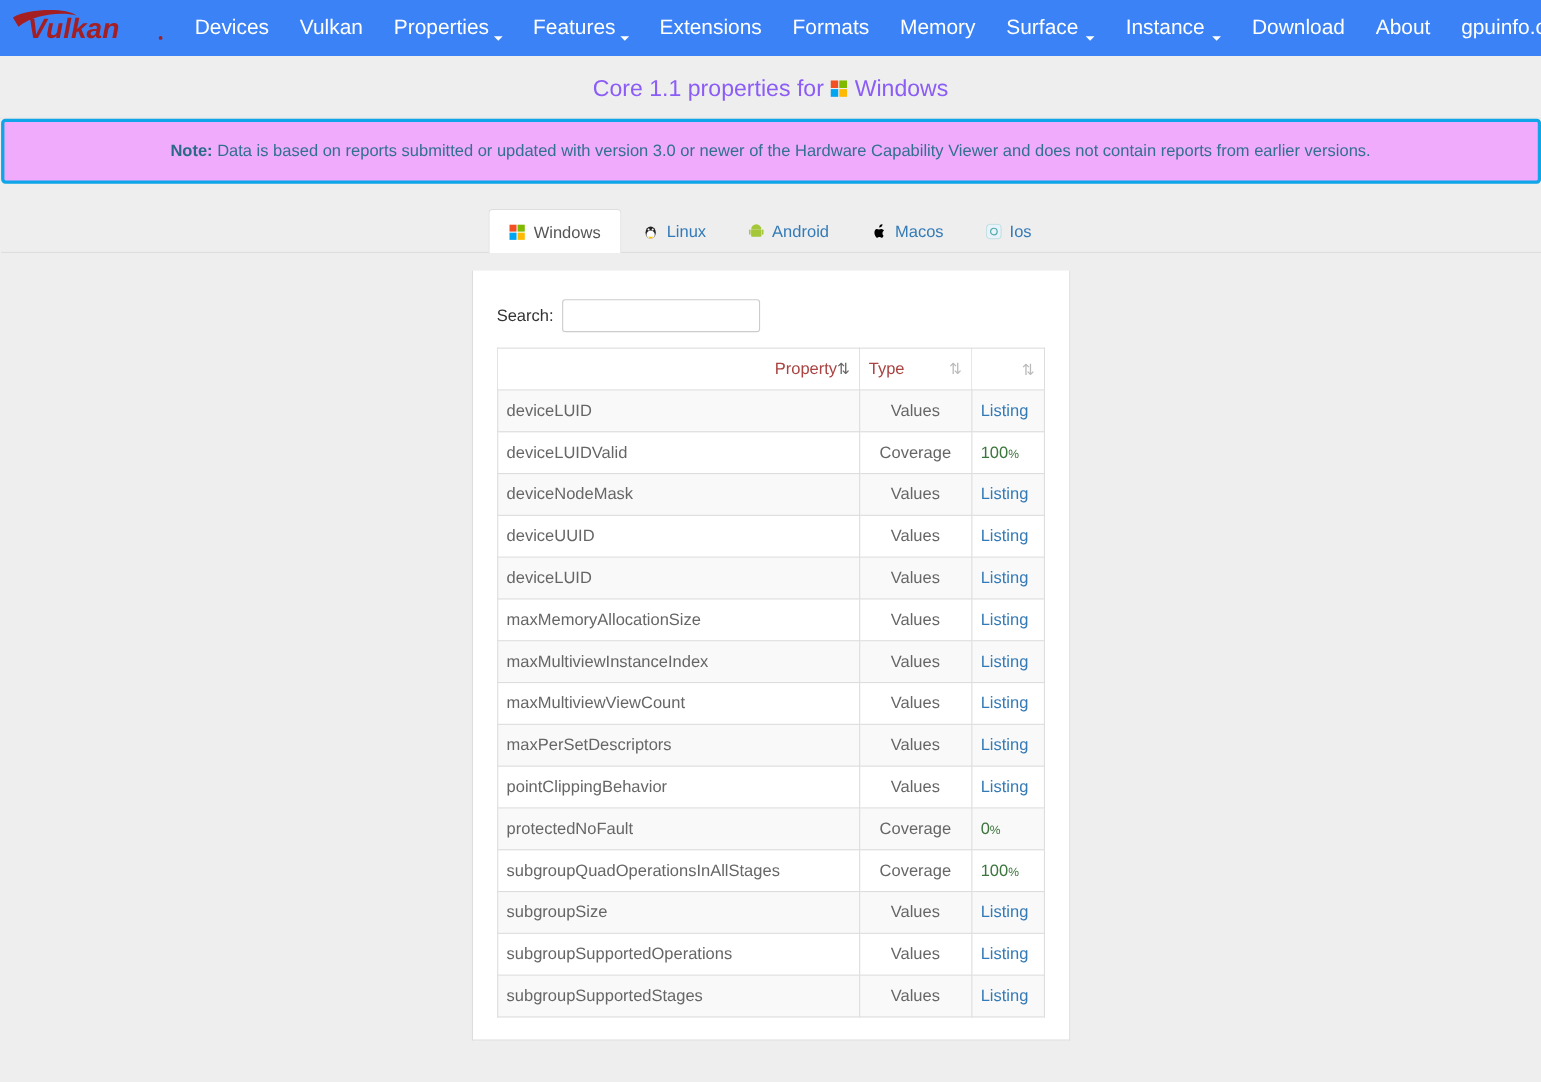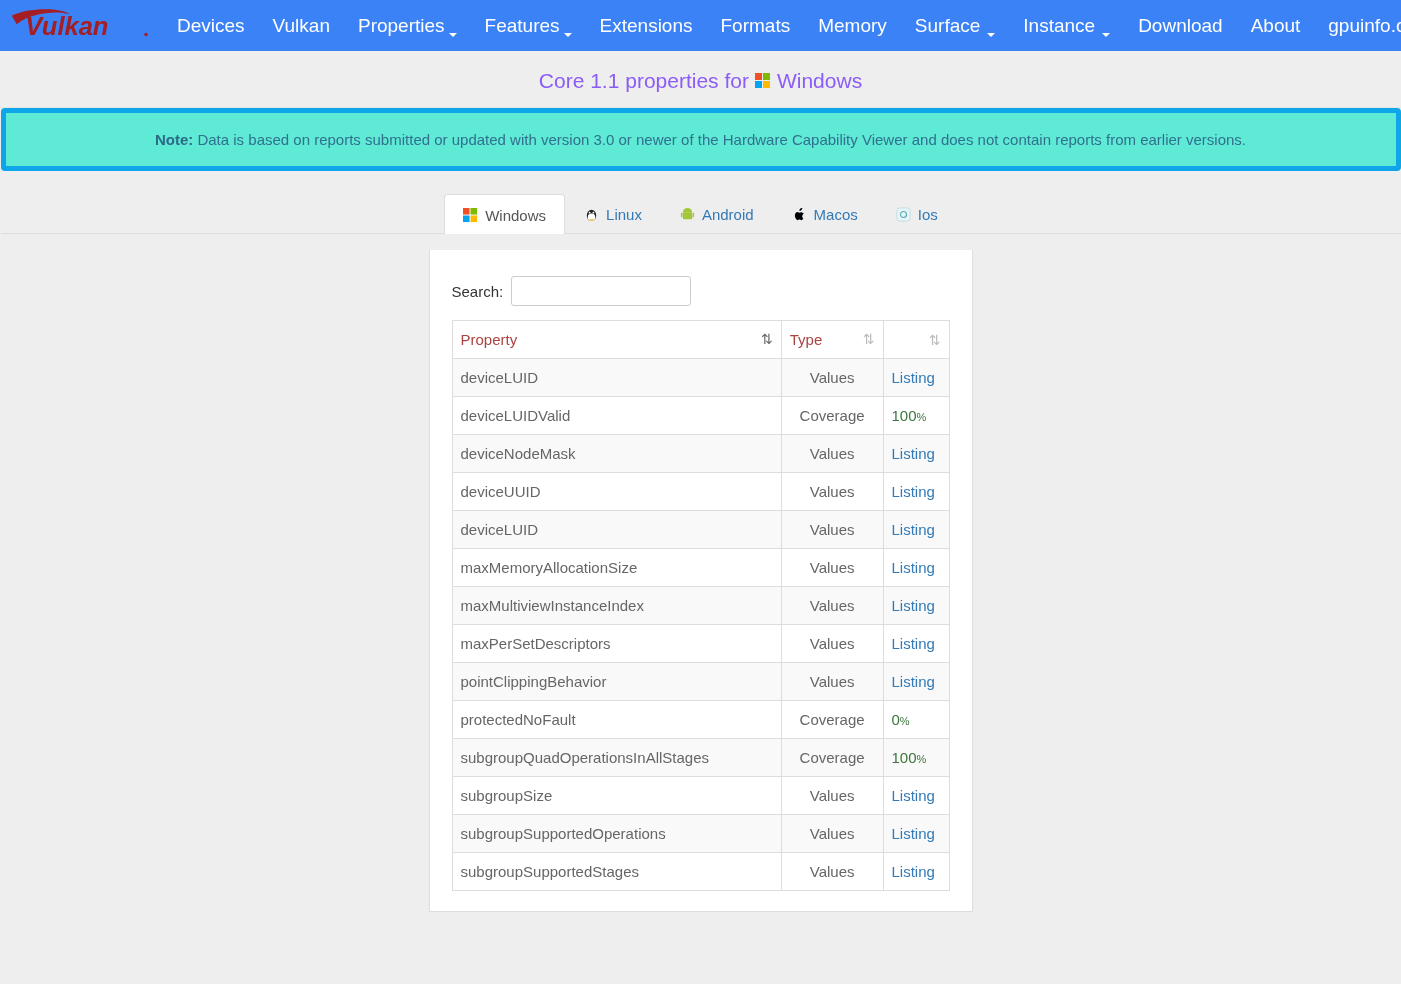--- a/index.html
+++ b/index.html
@@ -6,35 +6,35 @@
   body { font-family: "Segoe UI", Tahoma, Arial, sans-serif; background: #f5f5f5; color: #333; font-size: 15px; }
   .navbar { background: #3b82f6; height: 51px; display: flex; align-items: center; padding: 0 10px; }
   .logo { width: 175px; display: flex; align-items: center; }
   .logo svg { height: 34px; }
   .nav-items { display: flex; flex: 1; }
   .nav-item { color: #fff; font-size: 19px; padding: 15px 14px; cursor: pointer; white-space: nowrap; display:flex; align-items:flex-end; }
   .nav-right { margin-left:auto; display:flex; }
   .caret { margin-left:4px; width:0; height:0; border-left:4px solid transparent; border-right:4px solid transparent; border-top:4px solid #fff; display:inline-block; }
   .page-title { text-align:center; font-size:21px; color:#8b5cf6; padding:18px 0 14px; background:#eee; border-bottom:1px solid #e5e5e5;}
   .page-title .wtitle{ display:inline-flex; align-items:center; gap:6px;}
-  .alert { margin:0; padding:18px 15px; background:#5eead4; border:5px solid #0ea5e9; border-radius:4px; color:#31708f; text-align:center; font-size:15px; }
+  .alert { margin:0; padding:18px 15px; background:#f0abfc; border:3px solid #0ea5e9; border-radius:4px; color:#31708f; text-align:center; font-size:15px; }
   .alert b{ color:#2b6a87;}
   .container { max-width: 1400px; margin:0 auto; }
   .content-wrap{ background:#eee; padding-bottom:60px;}
   .tabs-wrap{ display:flex; justify-content:center; margin-top:22px;}
   .tabs { display:flex; border-bottom:1px solid #ddd; width:100%; justify-content:center;}
   .tabs-inner{ display:flex;}
   .tab { padding:12px 18px 10px; cursor:pointer; color:#337ab7; background:transparent; border:1px solid transparent; border-bottom:none; border-top-left-radius:4px; border-top-right-radius:4px; display:flex; align-items:center; gap:7px; font-size:15px;}
   .tab.active { background:#fff; border-color:#ddd; color:#555; position:relative; top:1px;}
   .panel { width: 544px; background:#fff; margin:16px auto; border:1px solid #ddd; border-top:none; padding:20px 22px;}
   .search-row { margin:6px 0 14px; display:flex; align-items:center; gap:8px; font-size:15px; color:#333;}
   .search-row input{ height:30px; border:1px solid #ccc; border-radius:3px; padding:4px 8px; width:180px; }
   table { width:100%; border-collapse:collapse; border:1px solid #ddd;}
   th,td{ padding:10px 8px; border:1px solid #ddd; font-size:15px; }
-  th{ font-weight:400; color:#a94442; text-align:left; background:#fff; position:relative; }
+  th{ font-weight:400; color:#a94442; text-align:right; background:#fff; position:relative; }
   th.sort{ cursor:pointer; }
   th .sort-icon{ float:right; color:#bbb; font-size:14px;}
   th .sort-icon.active{ color:#666;}
   tbody tr:nth-child(odd){ background:#f9f9f9;}
   td.col-type{ text-align:center; color:#666;}
   td.col-val{ text-align:left;}
   td.col-val a{ color:#337ab7; text-decoration:none;}
   td.col-val .pct{ color:#3c763d;}
   td.col-val .pct small{ font-size:11px;}
   td.col-prop{ color:#666;}
@@ -230,20 +230,25 @@
               <td class="col-prop">maxMemoryAllocationSize</td>
               <td class="col-type">Values</td>
               <td class="col-val"><a href="#">Listing</a></td>
             </tr>
             <tr>
               <td class="col-prop">maxMultiviewInstanceIndex</td>
               <td class="col-type">Values</td>
               <td class="col-val"><a href="#">Listing</a></td>
             </tr>
             <tr>
+              <td class="col-prop">maxMultiviewViewCount</td>
+              <td class="col-type">Values</td>
+              <td class="col-val"><a href="#">Listing</a></td>
+            </tr>
+            <tr>
               <td class="col-prop">maxPerSetDescriptors</td>
               <td class="col-type">Values</td>
               <td class="col-val"><a href="#">Listing</a></td>
             </tr>
             <tr>
               <td class="col-prop">pointClippingBehavior</td>
               <td class="col-type">Values</td>
               <td class="col-val"><a href="#">Listing</a></td>
             </tr>
             <tr>

